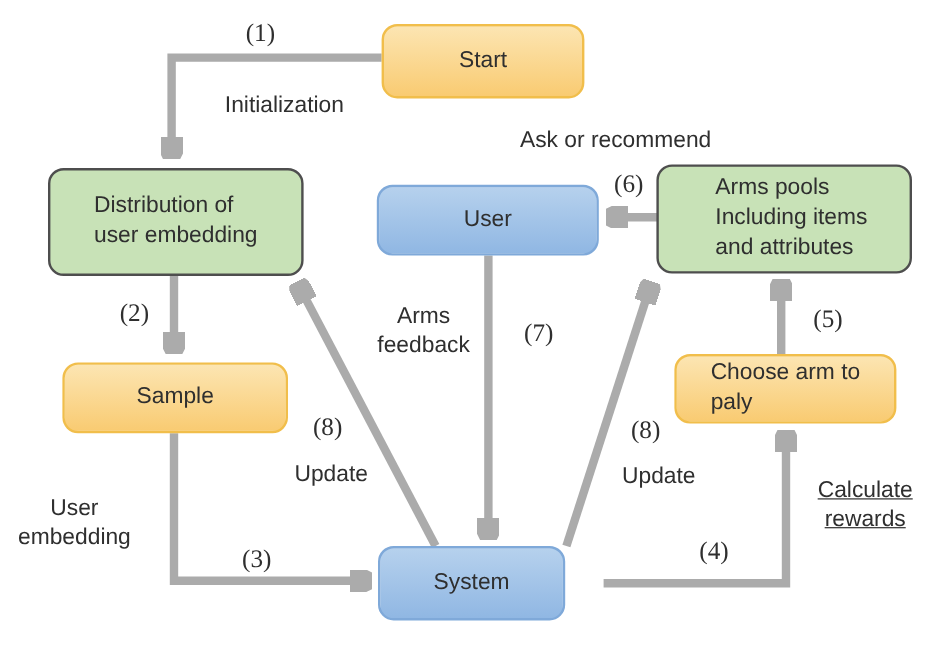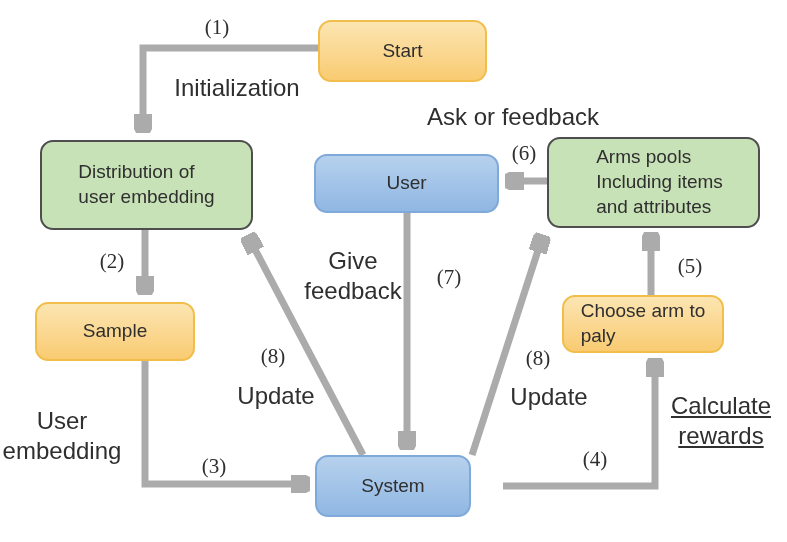--- a/index.html
+++ b/index.html
@@ -41,36 +41,36 @@
     background: linear-gradient(#b6d1ed, #90b7e3);
     border: 2px solid #7fa9d9;
   }
   .node.green {
     background: #c8e2b7;
     border: 2px solid #4e4e4e;
   }
   .lbl {
     position: absolute;
     transform: translate(-50%, -50%);
-    font-size: 24px;
+    font-size: 19px;
     line-height: 1.25;
     text-align: center;
     white-space: pre-line;
   }
   .num {
     font-family: "Liberation Serif", serif;
     font-size: 21px;
   }
   
   #n-start        { left: 318px; top: 20px;  width: 169px; height: 62px; }
   #n-distribution { left: 40px;  top: 140px; width: 213px; height: 90px; }
   #n-user         { left: 314px; top: 154px; width: 185px; height: 59px; }
   #n-arms         { left: 547px; top: 137px; width: 213px; height: 91px; padding-left: 12px; }
-  #n-sample       { left: 35px;  top: 302px; width: 160px; height: 59px; }
-  #n-choose       { left: 562px; top: 295px; width: 162px; height: 58px; }
+  #n-sample       { left: 52px;  top: 302px; width: 188px; height: 59px; }
+  #n-choose       { left: 562px; top: 295px; width: 185px; height: 58px; }
   #n-system       { left: 315px; top: 455px; width: 156px; height: 62px; }
   
   #l-step1        { left: 217px; top: 27px; }
   #l-init         { left: 237px; top: 88px; }
   #l-step2        { left: 112px; top: 261px; }
   #l-user-emb     { left: 62px;  top: 436px; }
   #l-step3        { left: 214px; top: 466px; }
   #l-step8-left   { left: 273px; top: 356px; }
   #l-update-left  { left: 276px; top: 396px; }
   #l-give-fb      { left: 353px; top: 276px; }
@@ -118,24 +118,24 @@
   <div class="node blue" id="n-system">System</div>
 
   <div class="lbl num" id="l-step1">(1)</div>
   <div class="lbl" id="l-init">Initialization</div>
   <div class="lbl num" id="l-step2">(2)</div>
   <div class="lbl" id="l-user-emb">User
 embedding</div>
   <div class="lbl num" id="l-step3">(3)</div>
   <div class="lbl num" id="l-step8-left">(8)</div>
   <div class="lbl" id="l-update-left">Update</div>
-  <div class="lbl" id="l-give-fb">Give
+  <div class="lbl" id="l-give-fb">Arms
 feedback</div>
   <div class="lbl num" id="l-step7">(7)</div>
-  <div class="lbl" id="l-ask">Ask or feedback</div>
+  <div class="lbl" id="l-ask">Ask or recommend</div>
   <div class="lbl num" id="l-step6">(6)</div>
   <div class="lbl num" id="l-step8-right">(8)</div>
   <div class="lbl" id="l-update-right">Update</div>
   <div class="lbl num" id="l-step4">(4)</div>
   <div class="lbl" id="l-calc">Calculate
 rewards</div>
   <div class="lbl num" id="l-step5">(5)</div>
 
 </div>
 

